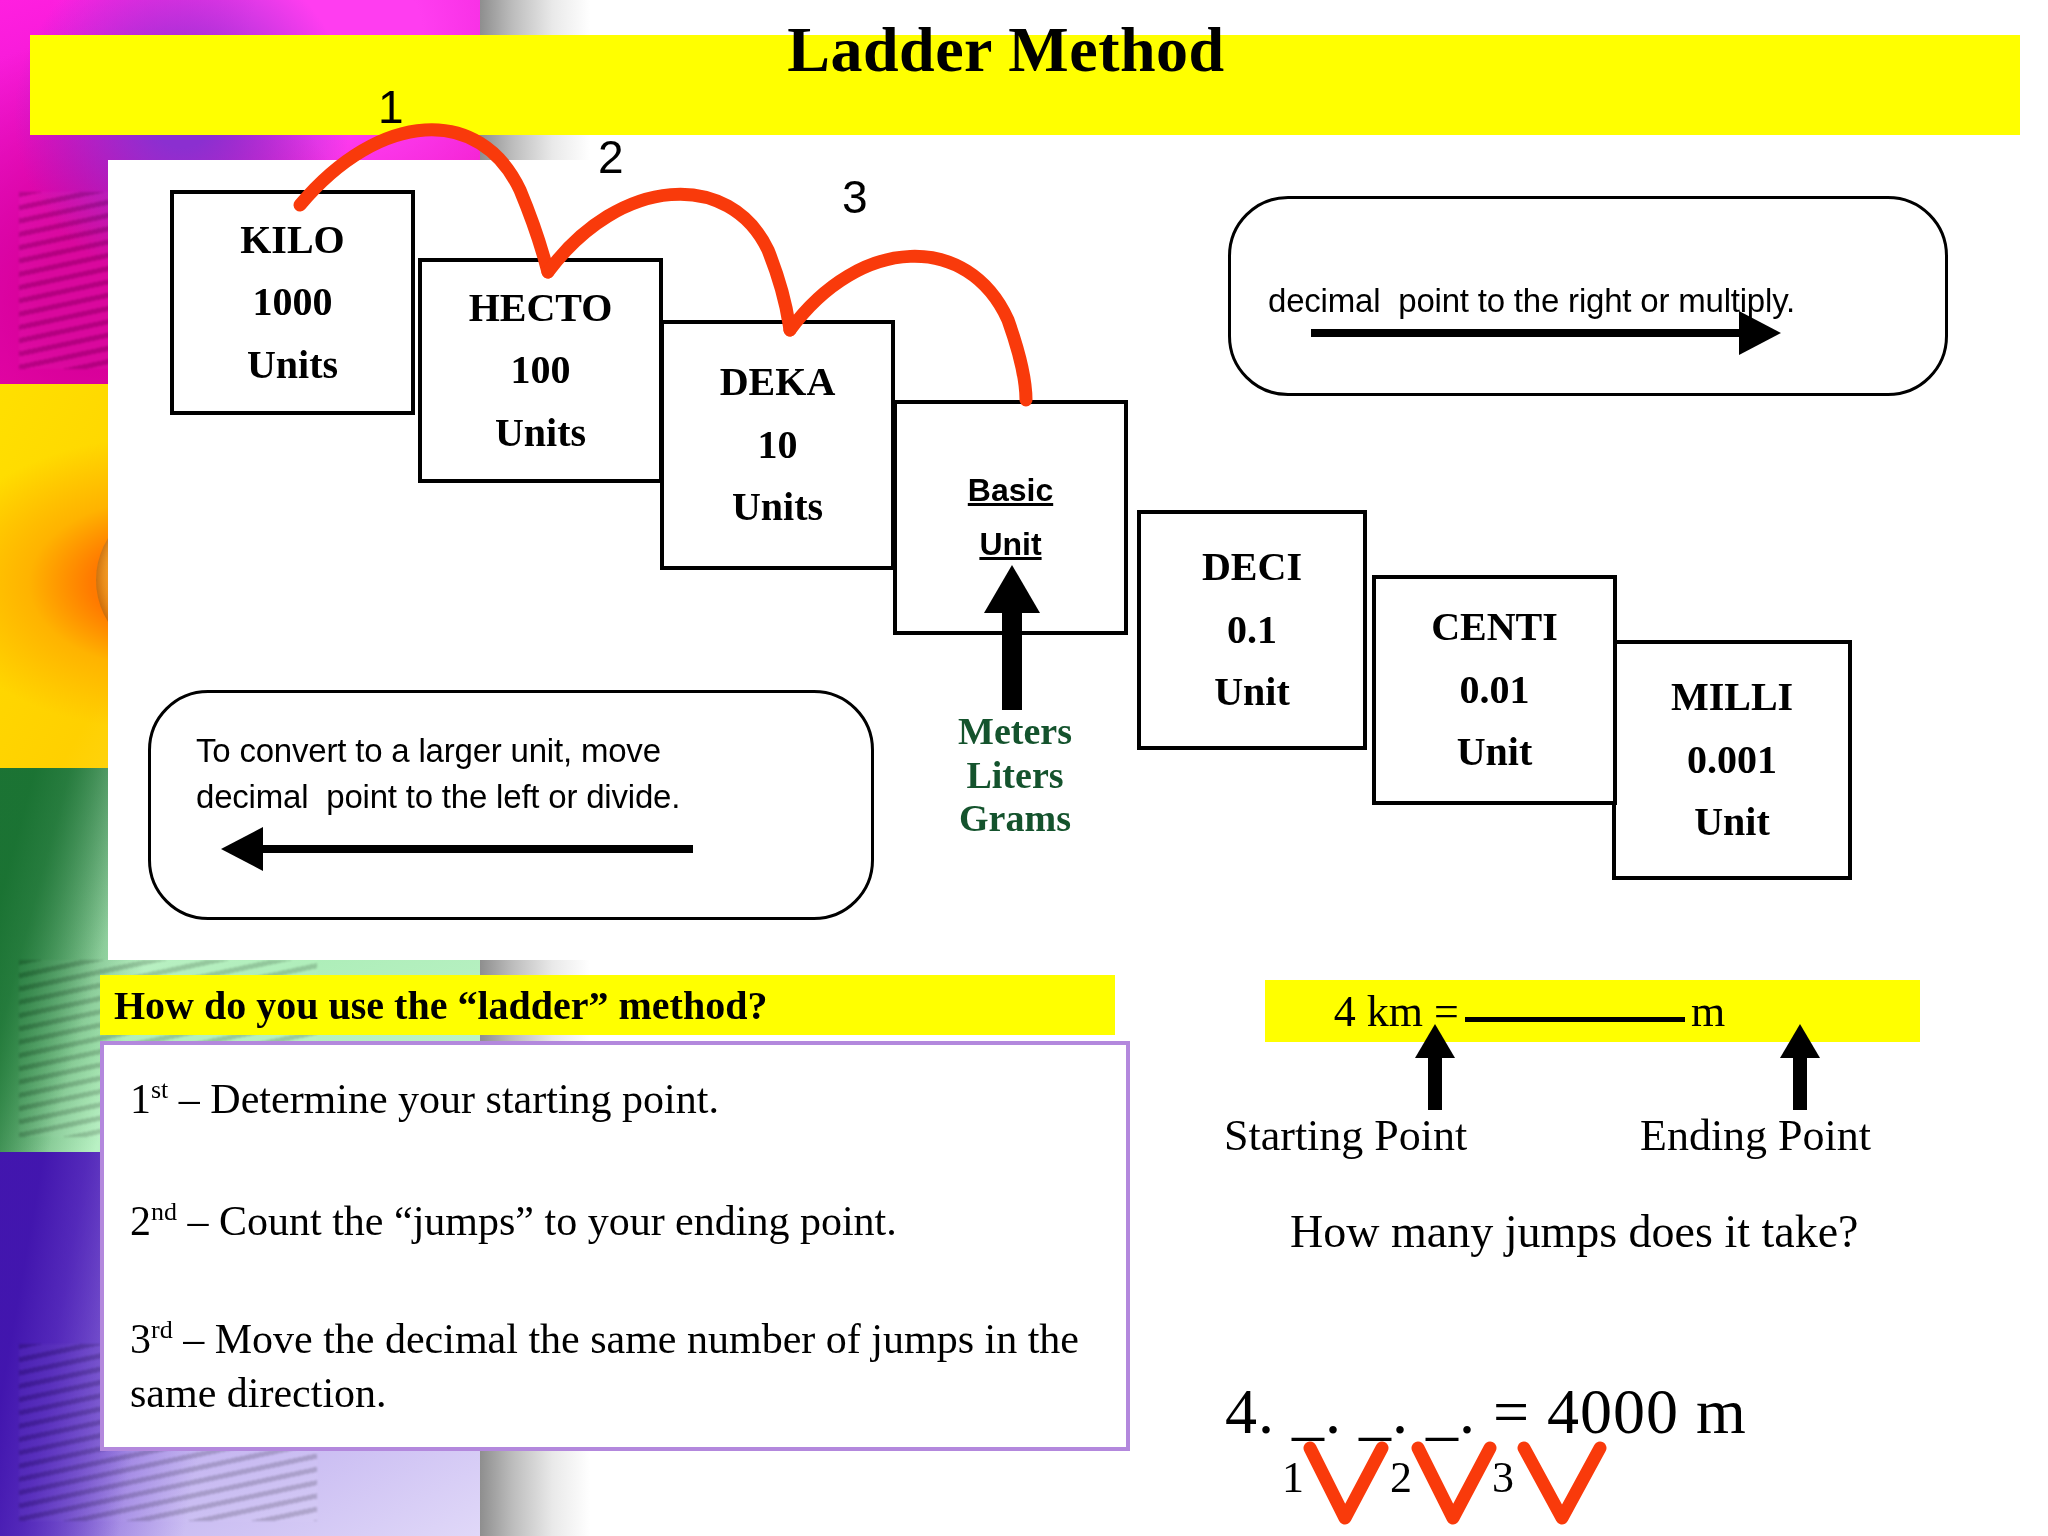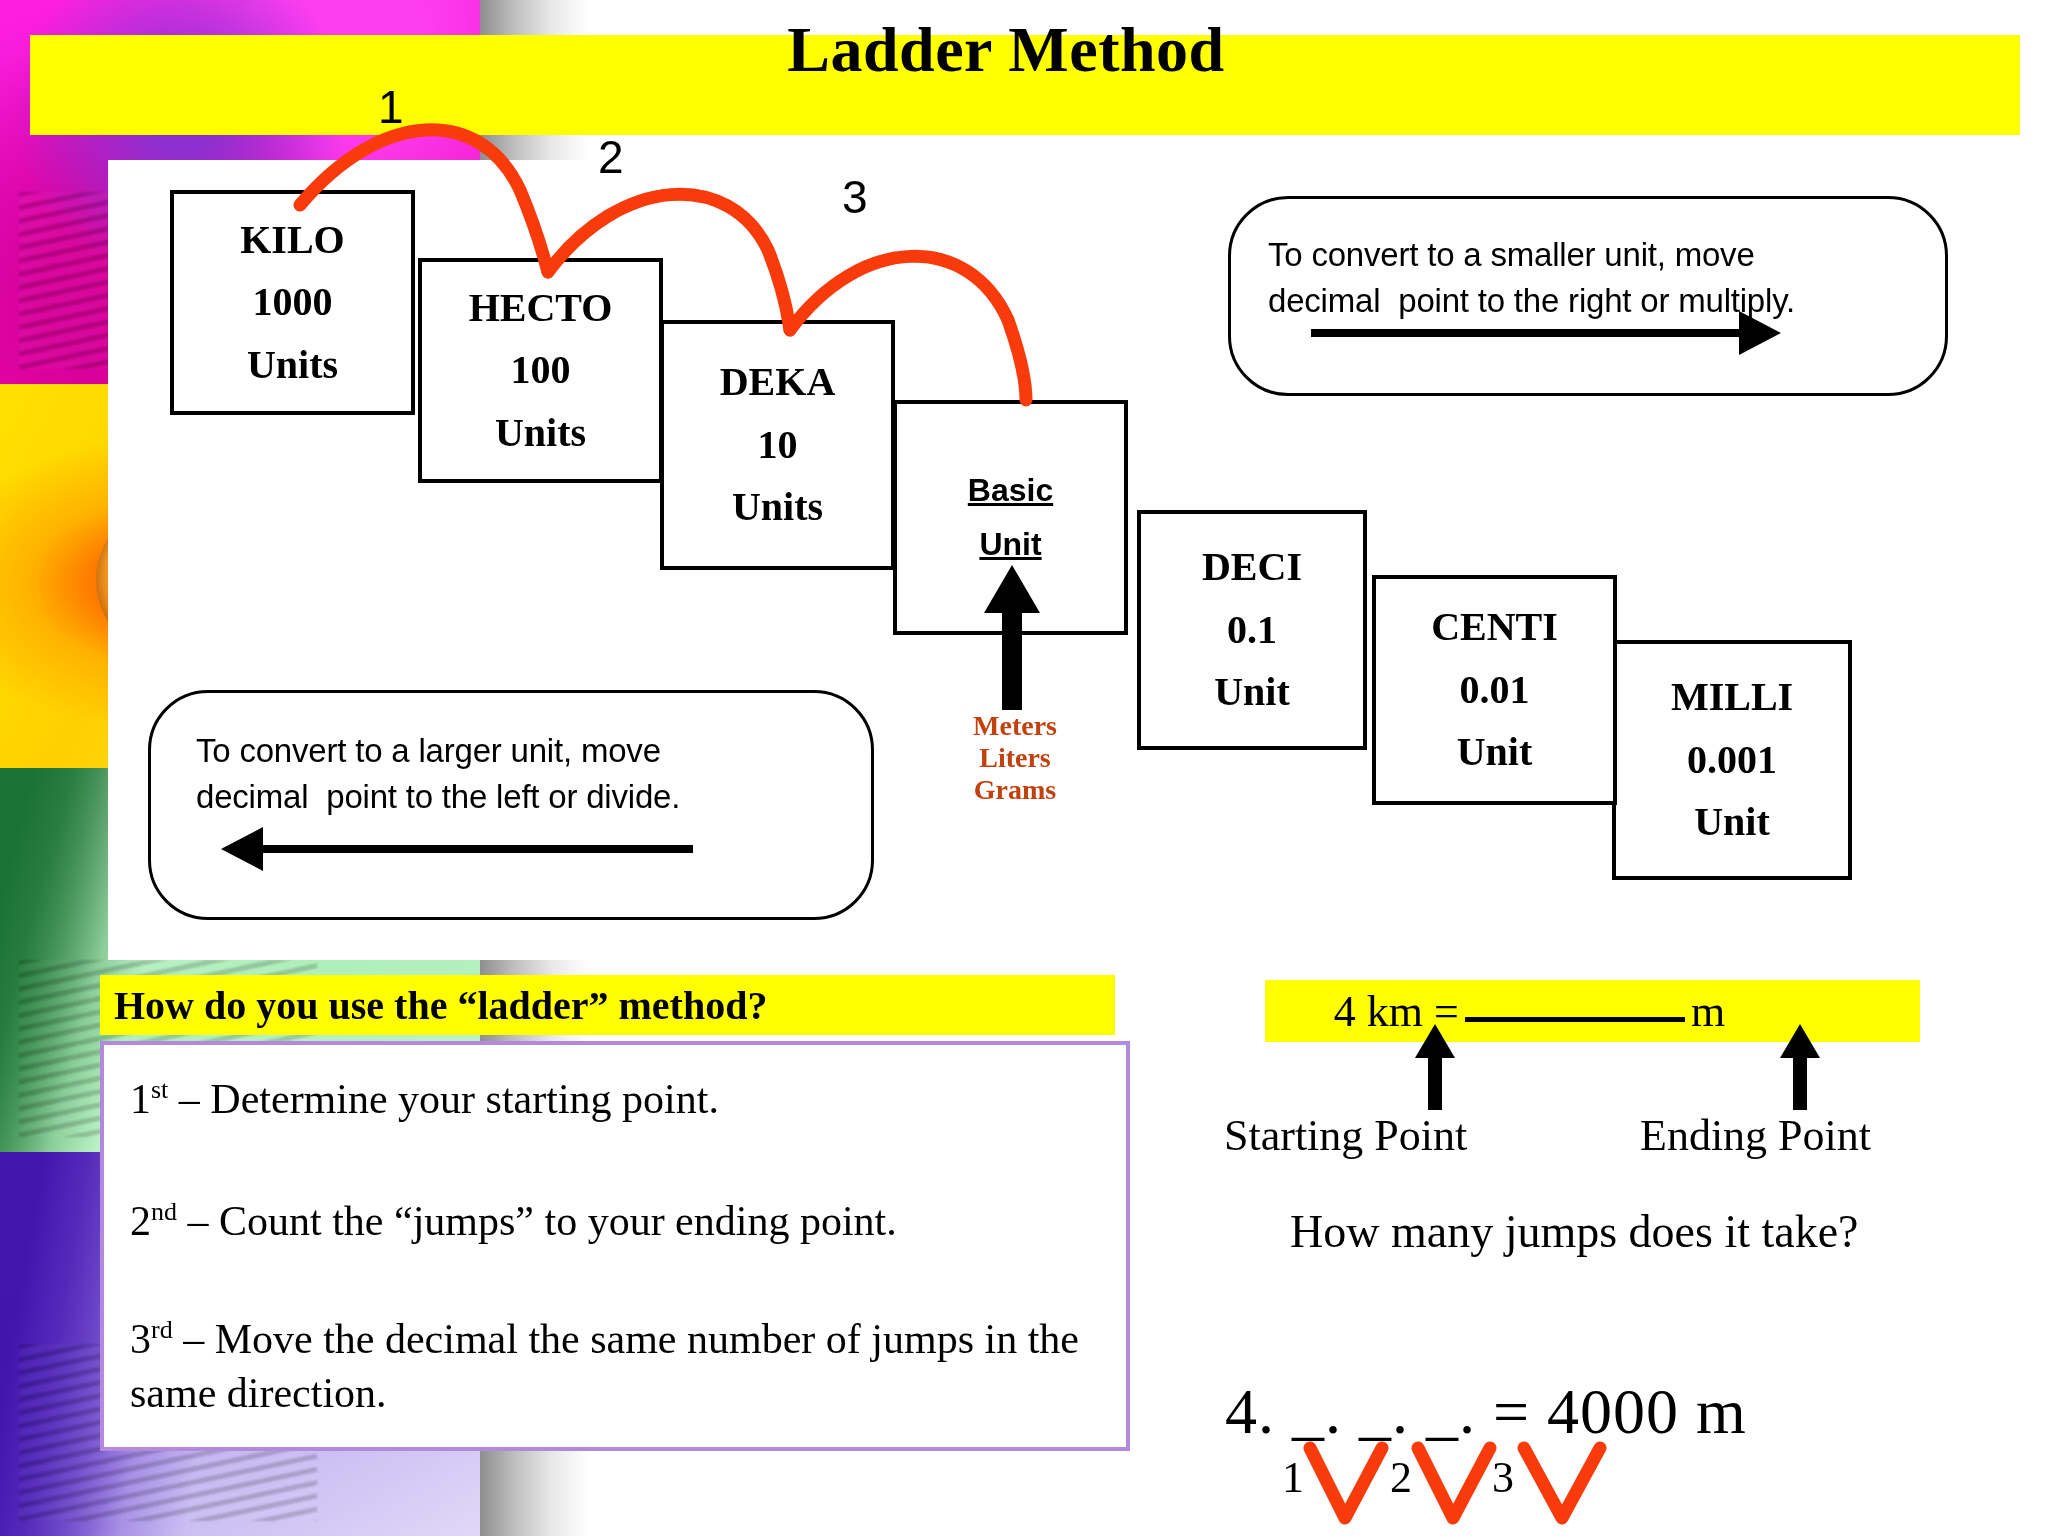--- a/index.html
+++ b/index.html
@@ -95,22 +95,22 @@
     border-left:42px solid #000; }
   .ah-left { border-top:22px solid transparent; border-bottom:22px solid transparent;
     border-right:42px solid #000; }
 
   
   .bu-arrow-stem { position:absolute; left:1002px; top:600px; width:20px; height:110px; background:#000; z-index:10;}
   .bu-arrow-head { position:absolute; left:984px; top:565px; z-index:10;
     border-left:28px solid transparent; border-right:28px solid transparent;
     border-bottom:48px solid #000; }
   .unit-names { position:absolute; left:900px; top:710px; width:230px;
-    font-family:"Liberation Serif", serif; font-weight:bold; font-size:28px;
-    text-align:center; line-height:1.15; color:#c2410c; }
+    font-family:"Liberation Serif", serif; font-weight:bold; font-size:38px;
+    text-align:center; line-height:1.15; color:#14532d; }
 
   
   .q-banner { position:absolute; left:100px; top:975px; width:1015px; height:60px;
     background:#ffff00; }
   .q-banner-text { position:absolute; left:14px; top:0; height:60px;
     display:flex; align-items:center;
     font-family:"Liberation Serif", serif; font-weight:bold; font-size:40px; color:#000; }
   .steps-box { position:absolute; left:100px; top:1041px; width:1030px; height:410px;
     background:#fff; border:4px solid #b388dd; }
   .step-line { position:absolute; left:26px; width:985px;
@@ -221,21 +221,20 @@
   <div class="unit-names">
     <div>Meters</div>
     <div>Liters</div>
     <div>Grams</div>
   </div>
 
   <div class="callout c-smaller">
     <div class="arrow-line" style="left:80px; top:130px; width:430px;"></div>
     <div class="arrow-head ah-right" style="left:508px; top:112px;"></div>
   </div>
-  <div class="callout-text" style="left:1268px; top:232px;">To convert to a smaller unit, move</div>
   <div class="callout-text" style="left:1268px; top:278px;">decimal  point to the right or multiply.</div>
 
   <div class="callout c-larger">
     <div class="arrow-line" style="left:112px; top:152px; width:430px;"></div>
     <div class="arrow-head ah-left" style="left:70px; top:134px;"></div>
   </div>
   <div class="callout-text" style="left:196px; top:728px;">To convert to a larger unit, move</div>
   <div class="callout-text" style="left:196px; top:774px;">decimal  point to the left or divide.</div>
 
   <div class="q-banner"></div>

